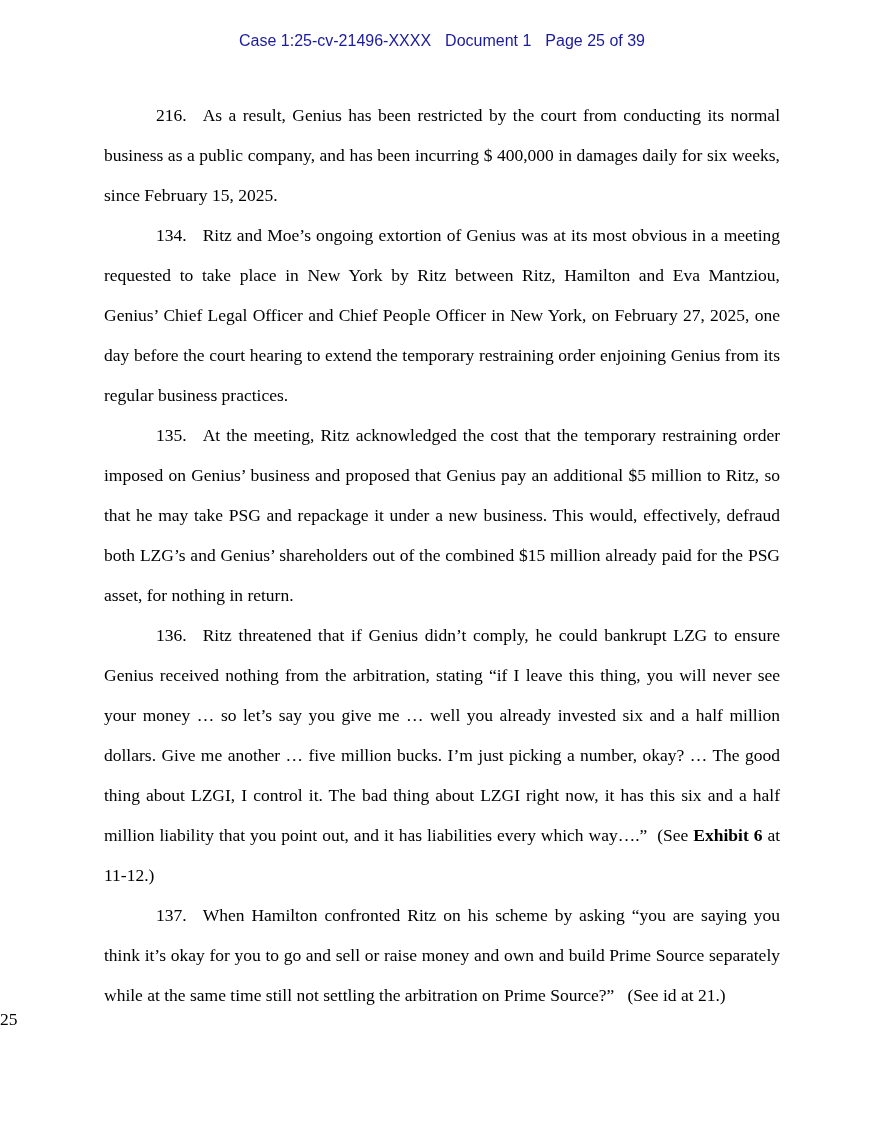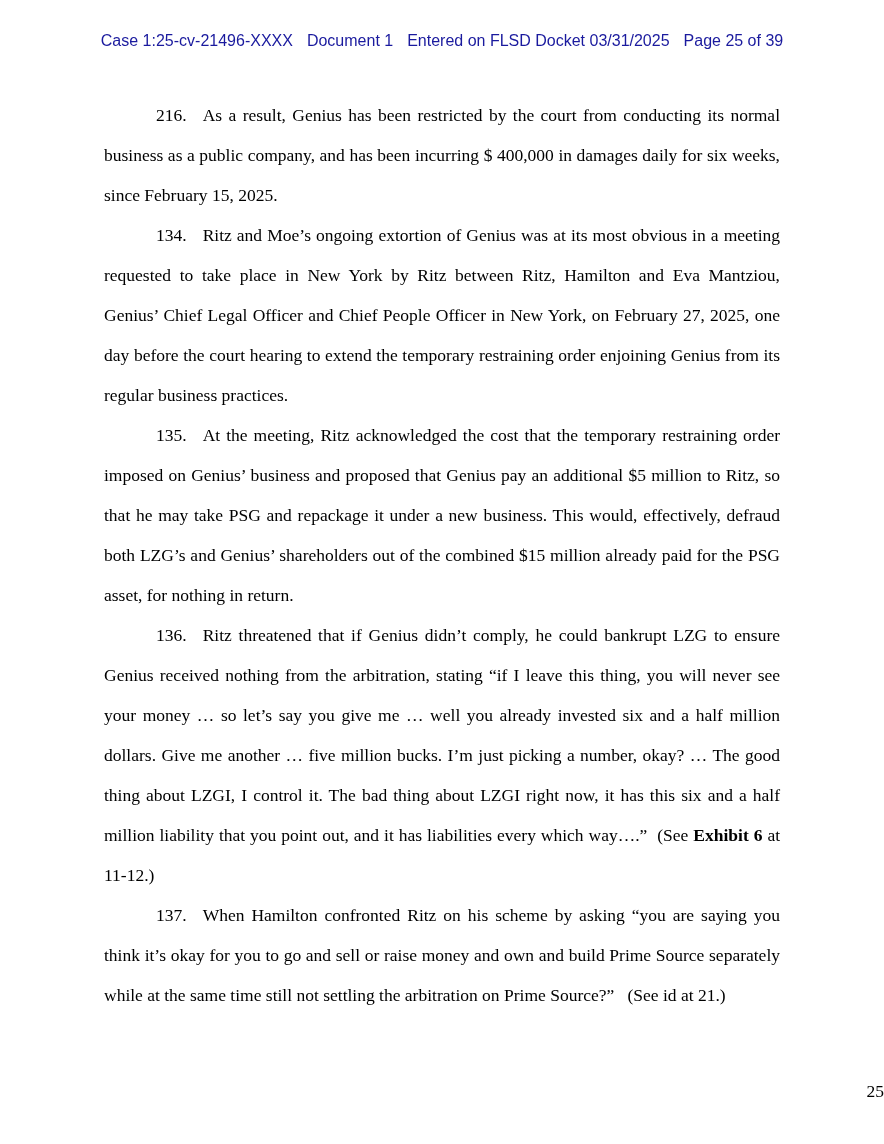--- a/index.html
+++ b/index.html
@@ -45,35 +45,34 @@
   }
   .tab {
     display: inline-block;
     width: 16px;
   }
   .seg-normal { font-style: normal; font-weight: normal; }
   .seg-italic { }
   .seg-bold   { font-weight: bold; }
   .page-footer {
     position: absolute;
-    top: 1080px;
+    top: 1008px;
     left: 0;
     right: 0;
-    text-align: right;
+    text-align: left;
     font-size: 17.5px;
     line-height: 22px;
   }
 </style>
 </head>
 <body>
 
 <div class="docket-stamp" style="color: rgb(26, 26, 158);">
   <span>Case 1:25-cv-21496-XXXX</span>
   <span>Document 1</span>
-  <span>Entered on FLSD Docket 03/31/2025</span>
   <span>Page 25 of 39</span>
 </div>
 
 <div class="document-body">
     <p class="para"><span class="seg-normal">216.</span><span class="tab"></span><span class="seg-normal">As a result, Genius has been restricted by the court from conducting its normal business as a public company, and has been incurring $ 400,000 in damages </span><span class="seg-italic">daily</span><span class="seg-normal"> for six weeks, since February 15, 2025.</span></p>
     <p class="para"><span class="seg-normal">134.</span><span class="tab"></span><span class="seg-normal">Ritz and Moe’s ongoing extortion of Genius was at its most obvious in a meeting requested to take place in New York by Ritz between Ritz, Hamilton and Eva Mantziou, Genius’ Chief Legal Officer and Chief People Officer in New York, on February 27, 2025, one day before the court hearing to extend the temporary restraining order enjoining Genius from its regular business practices.</span></p>
     <p class="para"><span class="seg-normal">135.</span><span class="tab"></span><span class="seg-normal">At the meeting, Ritz acknowledged the cost that the temporary restraining order imposed on Genius’ business and proposed that Genius pay an additional $5 million to Ritz, so that he may take PSG and repackage it under a new business. This would, effectively, defraud both LZG’s and Genius’ shareholders out of the combined $15 million already paid for the PSG asset, for nothing in return.</span></p>
     <p class="para"><span class="seg-normal">136.</span><span class="tab"></span><span class="seg-normal">Ritz threatened that if Genius didn’t comply, he could bankrupt LZG to ensure Genius received nothing from the arbitration, stating “if I leave this thing, you will never see your money … so let’s say you give me … well you already invested six and a half million dollars. Give me another … five million bucks. I’m just picking a number, okay? … The good thing about LZGI, I control it. The bad thing about LZGI right now, it has this six and a half million liability that you point out, and it has liabilities every which way….”&nbsp; (</span><span class="seg-italic">See</span><span class="seg-normal"> </span><span class="seg-bold">Exhibit 6</span><span class="seg-normal"> at 11-12.)</span></p>
     <p class="para"><span class="seg-normal">137.</span><span class="tab"></span><span class="seg-normal">When Hamilton confronted Ritz on his scheme by asking “you are saying you think it’s okay for you to go and sell or raise money and own and build Prime Source separately while at the same time still not settling the arbitration on Prime Source?”&nbsp;&nbsp; (</span><span class="seg-italic">See id</span><span class="seg-normal"> at 21.)</span></p>
   </div>

